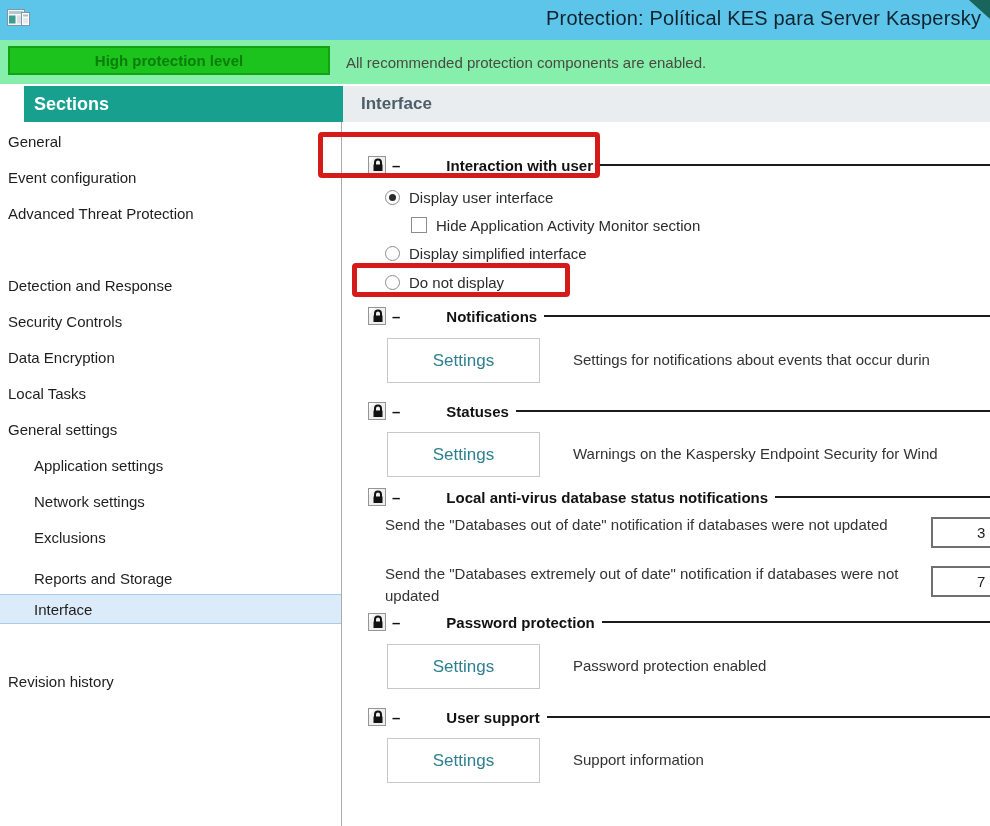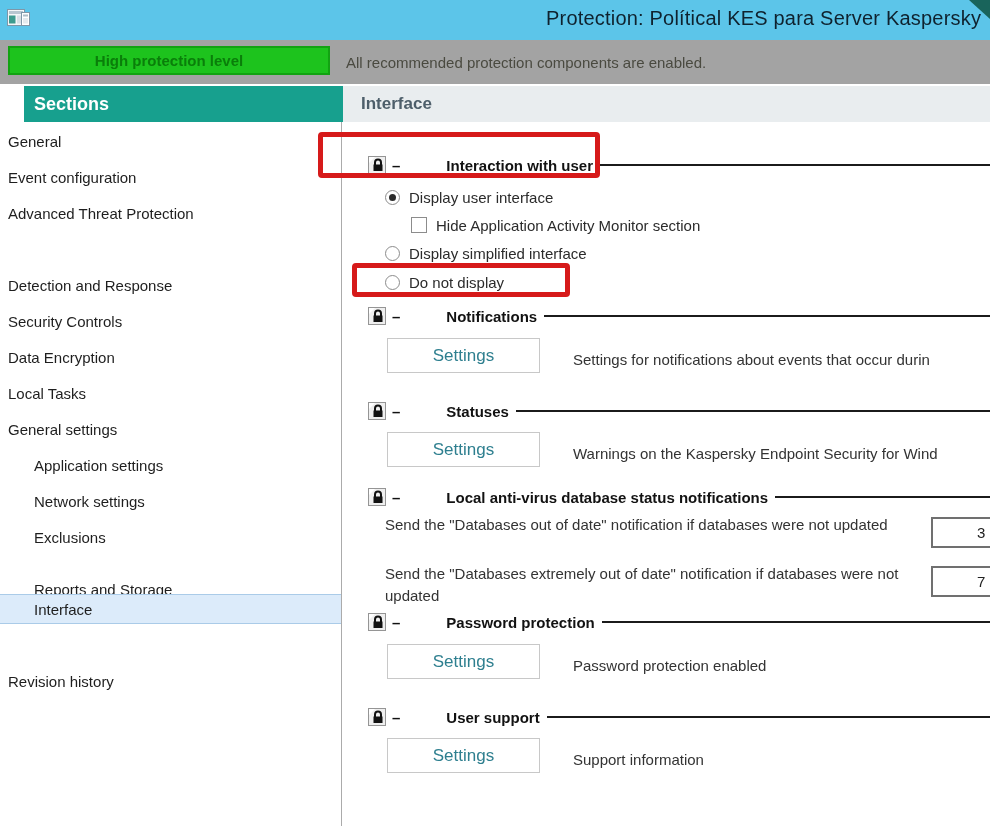--- a/index.html
+++ b/index.html
@@ -8,21 +8,21 @@
 
   
   .titlebar { position:absolute; left:0; top:0; width:990px; height:40px; background:#5CC5E9; }
   .titlebar .corner-fold { position:absolute; right:0; top:0; width:0; height:0;
         border-top:19px solid #19645B; border-left:21px solid transparent; }
   .win-icon { position:absolute; left:7px; top:8px; width:23px; height:23px; }
   .title-text { position:absolute; left:546px; top:7px; font-size:20px; color:#0F222E;
         white-space:nowrap; letter-spacing:.2px; }
 
   
-  .infobar { position:absolute; left:0; top:40px; width:990px; height:44px; background:#a3a3a3; }
+  .infobar { position:absolute; left:0; top:40px; width:990px; height:44px; background:#86efac; }
   .badge { position:absolute; left:8px; top:6px; width:322px; height:29px; background:#1DC31D;
         border:2px solid #12A312; display:flex; align-items:center; justify-content:center;
         font-size:15px; font-weight:bold; color:#0A7E0A; }
   .info-msg { position:absolute; left:346px; top:0; height:44px; display:flex; align-items:center;
         font-size:15px; color:#4A4A40; }
 
   
   .sections-header { position:absolute; left:0; top:86px; width:342px; height:36px; background:#17A08E;
         display:flex; align-items:center; padding-left:10px; font-size:18px; font-weight:bold; color:#fff;margin-left:24px; }
   .main-header { position:absolute; left:343px; top:86px; width:647px; height:36px; background:#E9EDEF;
@@ -49,21 +49,21 @@
   .group-title { font-weight:bold; font-size:15px; color:#121212; white-space:nowrap;margin-left:40px; }
   .rule { flex:1 1 auto; height:2px; background:#1B1B1B; margin-left:7px; }
 
   .opt-row { position:absolute; display:flex; align-items:center; height:22px; font-size:15px; color:#2B2B2B; }
   .radio { width:15px; height:15px; border:1px solid #8C8C8C; border-radius:50%; background:#fff;
         margin-right:9px; position:relative; flex:0 0 auto; }
   .radio.checked::after { content:""; position:absolute; left:3px; top:3px; width:7px; height:7px;
         border-radius:50%; background:#2B2B2B; }
   .checkbox { width:16px; height:16px; border:1px solid #8C8C8C; background:#fff; margin-right:9px; flex:0 0 auto; }
 
-  .settings-btn { position:absolute; left:44px; width:153px; height:35px; background:#fff;
+  .settings-btn { position:absolute; left:44px; width:153px; height:45px; background:#fff;
         border:1px solid #C8C8C8; color:#2E7F8F; font-size:17px; font-family:"Liberation Sans",sans-serif;
         display:flex; align-items:center; justify-content:center; cursor:pointer; }
   .desc { position:absolute; left:230px; height:20px; font-size:15px; color:#333; white-space:nowrap; }
 
   .db-label { position:absolute; left:42px; width:528px; font-size:15px; color:#333; line-height:22px; }
   .db-input { position:absolute; left:588px; width:120px; height:31px; background:#fff;
         border:2px solid #707070; font-size:15px; color:#222; display:flex; align-items:center;
         padding-left:44px; }
 
   
@@ -123,21 +123,21 @@
     </div>
   <div class="side-item indent" style="top:328px">
       <span>Application settings</span>
     </div>
   <div class="side-item indent" style="top:364px">
       <span>Network settings</span>
     </div>
   <div class="side-item indent" style="top:400px">
       <span>Exclusions</span>
     </div>
-  <div class="side-item indent" style="top:452px">
+  <div class="side-item indent" style="top:441px">
       <span>Reports and Storage</span>
     </div>
   <div class="side-item indent selected" style="top:472px">
       <span>Interface</span>
     </div>
   <div class="side-item" style="top:544px">
       <span>Revision history</span>
     </div>
 </div>
 

